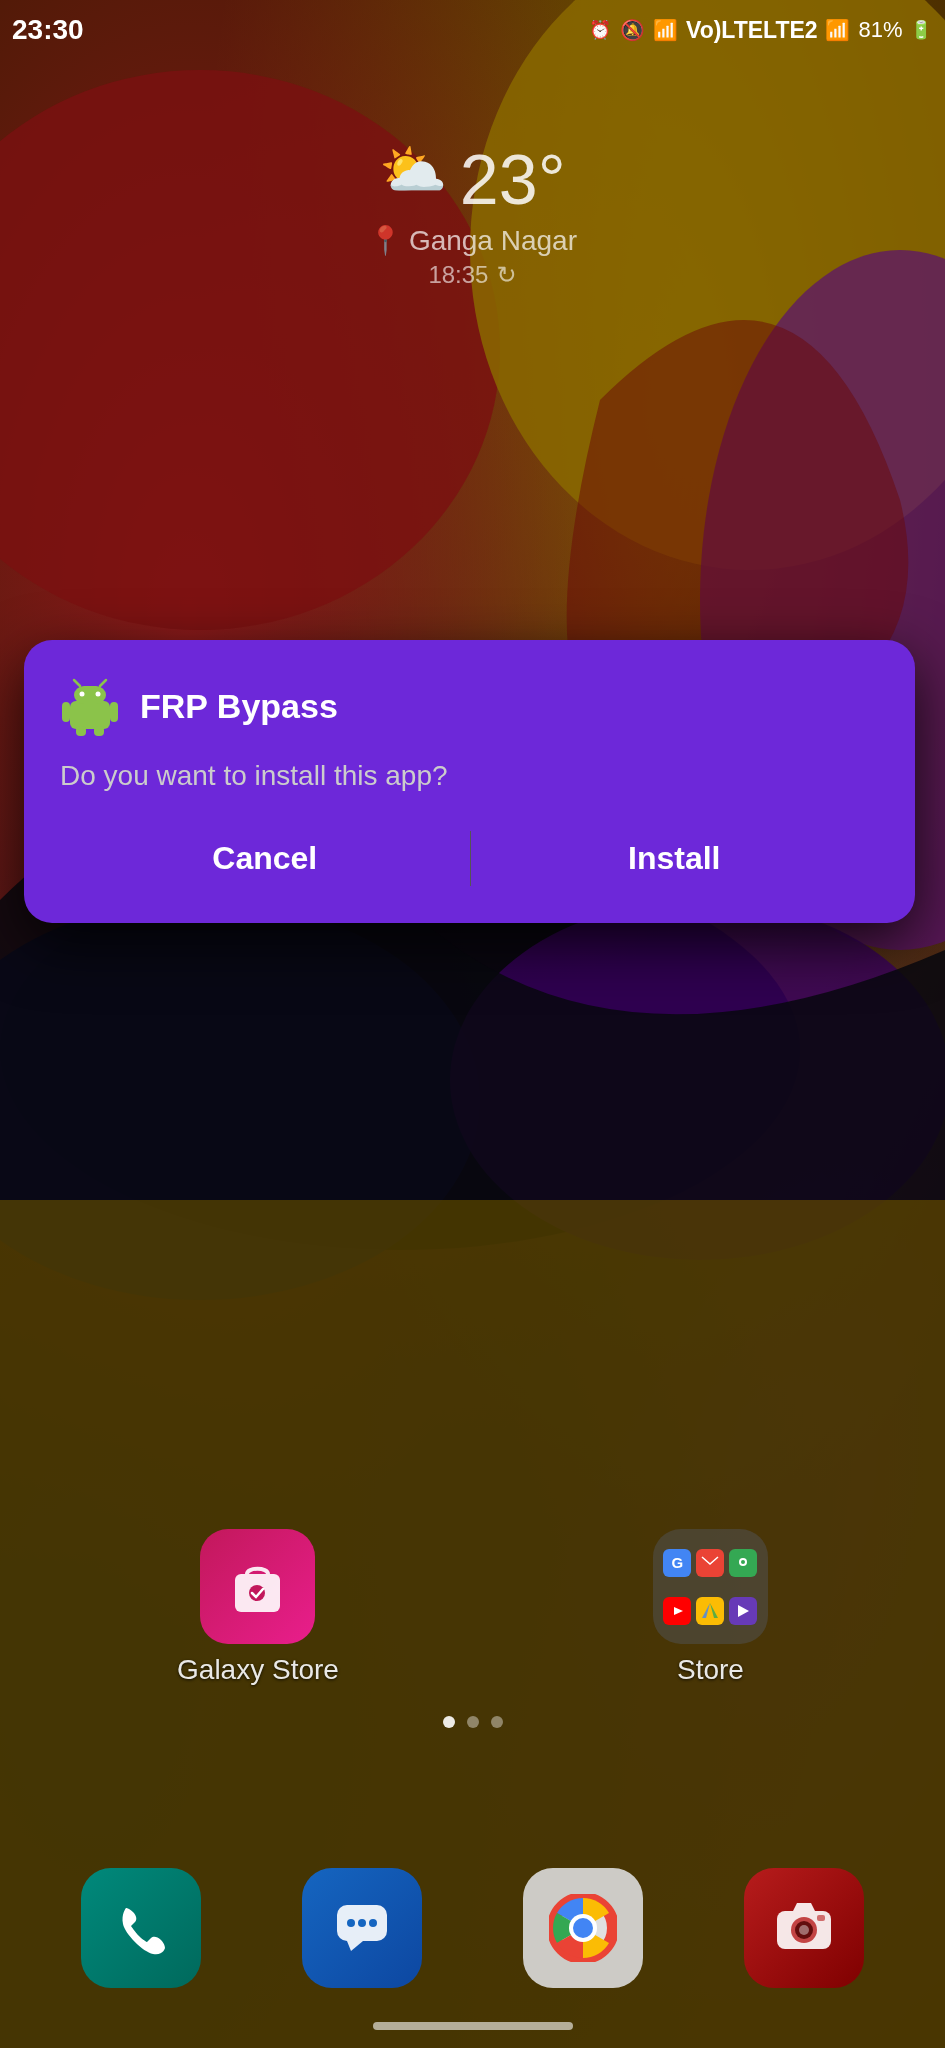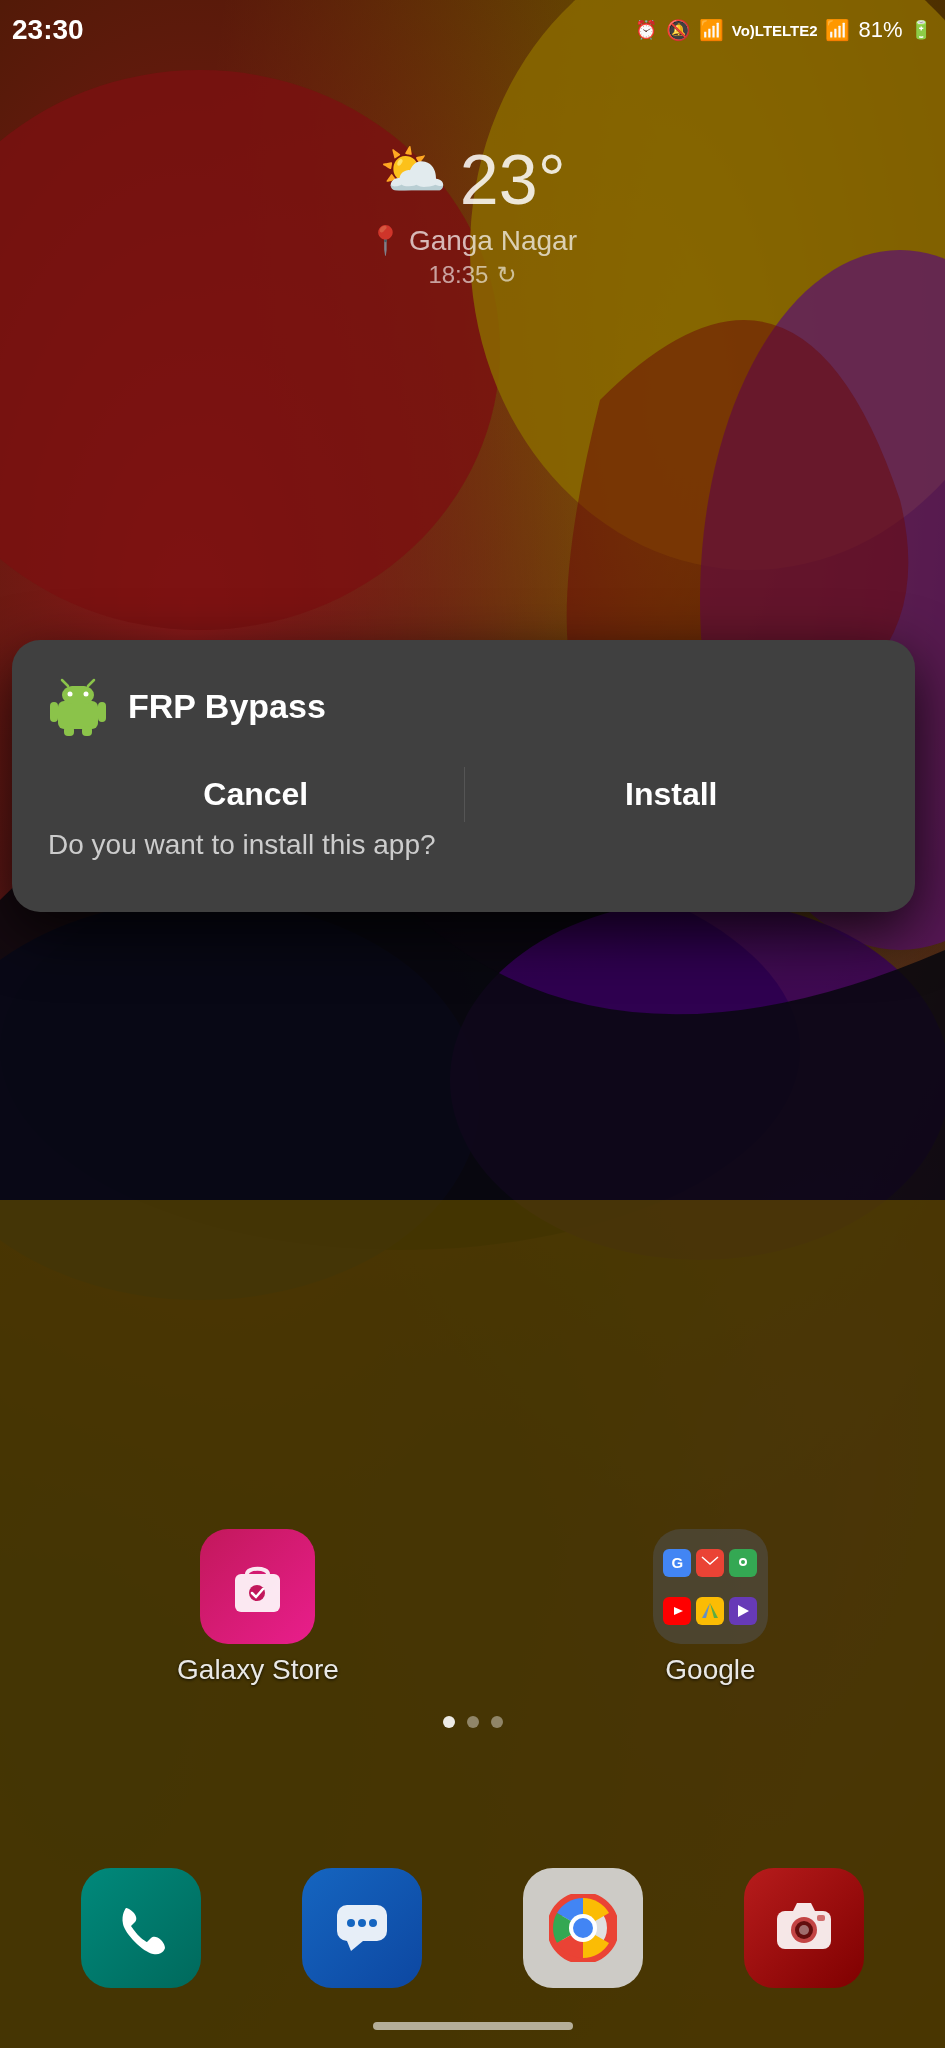--- a/index.html
+++ b/index.html
@@ -104,25 +104,25 @@
       margin-top: 4px;
       display: flex;
       align-items: flex-end;
       gap: 8px;
     }
 
     
     #install-dialog {
       position: absolute;
       top: 640px;
-      left: 12px;
+      left: 24px;
       right: 30px;
-      background: #404040;
+      background: #6d28d9;
       border-radius: 28px;
-      padding: 36px 36px 19px;
+      padding: 36px 36px 30px;
       z-index: 200;
       box-shadow: 0 20px 60px rgba(0,0,0,0.8);
     }
 
     #dialog-header {
       display: flex;
       align-items: center;
       gap: 20px;
       margin-bottom: 24px;
     }
@@ -359,21 +359,21 @@
     <path d="M600,400 Q800,200 900,500 Q950,700 700,750 Q500,800 600,400 Z" fill="#6a0808" opacity="0.5"></path>
   </svg>
 </div>
 
 <div id="status-bar">
   <span id="status-time">23:30</span>
   <div id="status-icons">
     <span>⏰</span>
     <span style="font-size:20px;">🔕</span>
     <span style="font-size:20px;">📶</span>
-    <span style="font-size:15px;font-weight:600;">Vo)<br style="display:none">LTE<br style="display:none">LTE2</span>
+    <span style="font-size:23px;font-weight:600;">Vo)<br style="display:none">LTE<br style="display:none">LTE2</span>
     <span style="font-size:20px;">📶</span>
     <span id="status-battery">81%</span>
     <span>🔋</span>
   </div>
 </div>
 
 <div id="weather-widget">
   <div id="weather-row">
     <span id="weather-icon">⛅</span>
     <span id="weather-temp">23°</span>
@@ -404,26 +404,26 @@
       <line x1="40" y1="10" x2="46" y2="4" stroke="#8bc34a" stroke-width="2.5" stroke-linecap="round"></line>
 
       <rect x="2" y="26" width="8" height="20" rx="4" fill="#8bc34a"></rect>
       <rect x="50" y="26" width="8" height="20" rx="4" fill="#8bc34a"></rect>
 
       <rect x="16" y="50" width="10" height="10" rx="4" fill="#8bc34a"></rect>
       <rect x="34" y="50" width="10" height="10" rx="4" fill="#8bc34a"></rect>
     </svg>
     <span id="dialog-app-name">FRP Bypass</span>
   </div>
+  <div id="dialog-question">Do you want to install this app?</div>
   <div id="dialog-buttons">
     <button id="cancel-button">Cancel</button>
     <div id="dialog-divider"></div>
     <button id="install-button">Install</button>
   </div>
-  <div id="dialog-question">Do you want to install this app?</div>
 </div>
 
 <div id="app-grid">
   <div id="app-row">
 
     <div class="app-item">
       <div class="app-icon galaxy-store-icon">
         <svg width="65" height="65" viewBox="0 0 65 65">
           <rect x="10" y="20" width="45" height="38" rx="6" fill="white" opacity="0.9"></rect>
           <path d="M22,20 C22,13 43,13 43,20" stroke="white" stroke-width="4" fill="none" opacity="0.9"></path>
@@ -469,21 +469,21 @@
               <polygon points="1,16 9,1 5,16" fill="#4285f4" opacity="0.8"></polygon>
             </svg>
         </div>
 
         <div class="google-folder-app" style="background:#673ab7;">
           <svg width="14" height="14" viewBox="0 0 14 14">
               <polygon points="2,1 2,13 13,7" fill="white"></polygon>
             </svg>
         </div>
       </div>
-      <span class="app-label">Google</span>
+      <span class="app-label">Store</span>
     </div>
   </div>
 
   <div id="page-indicators">
     <div class="page-dot active"></div>
     <div class="page-dot"></div>
     <div class="page-dot"></div>
   </div>
 </div>
 

